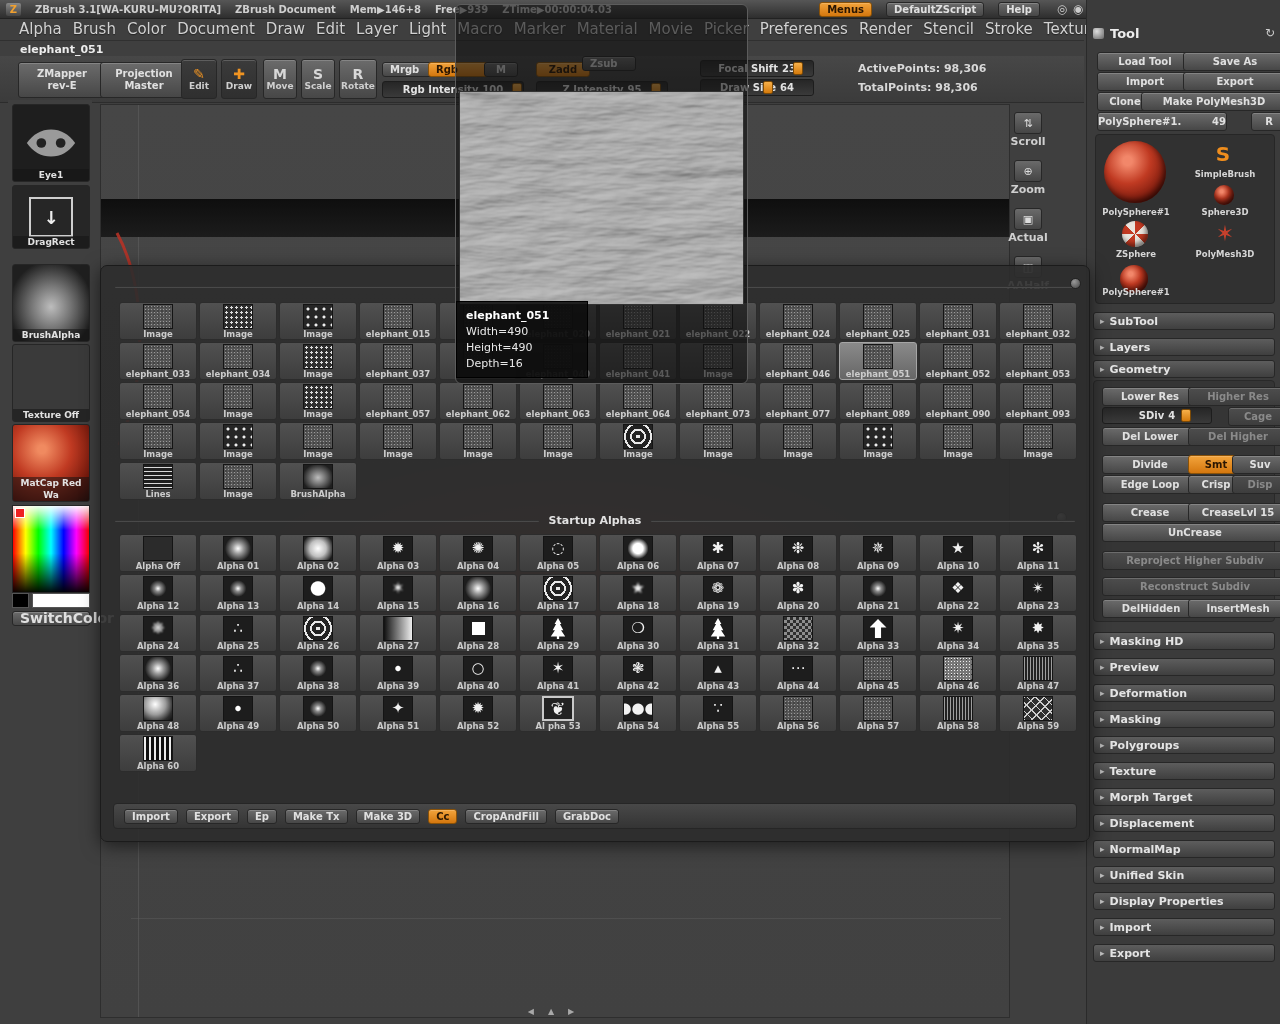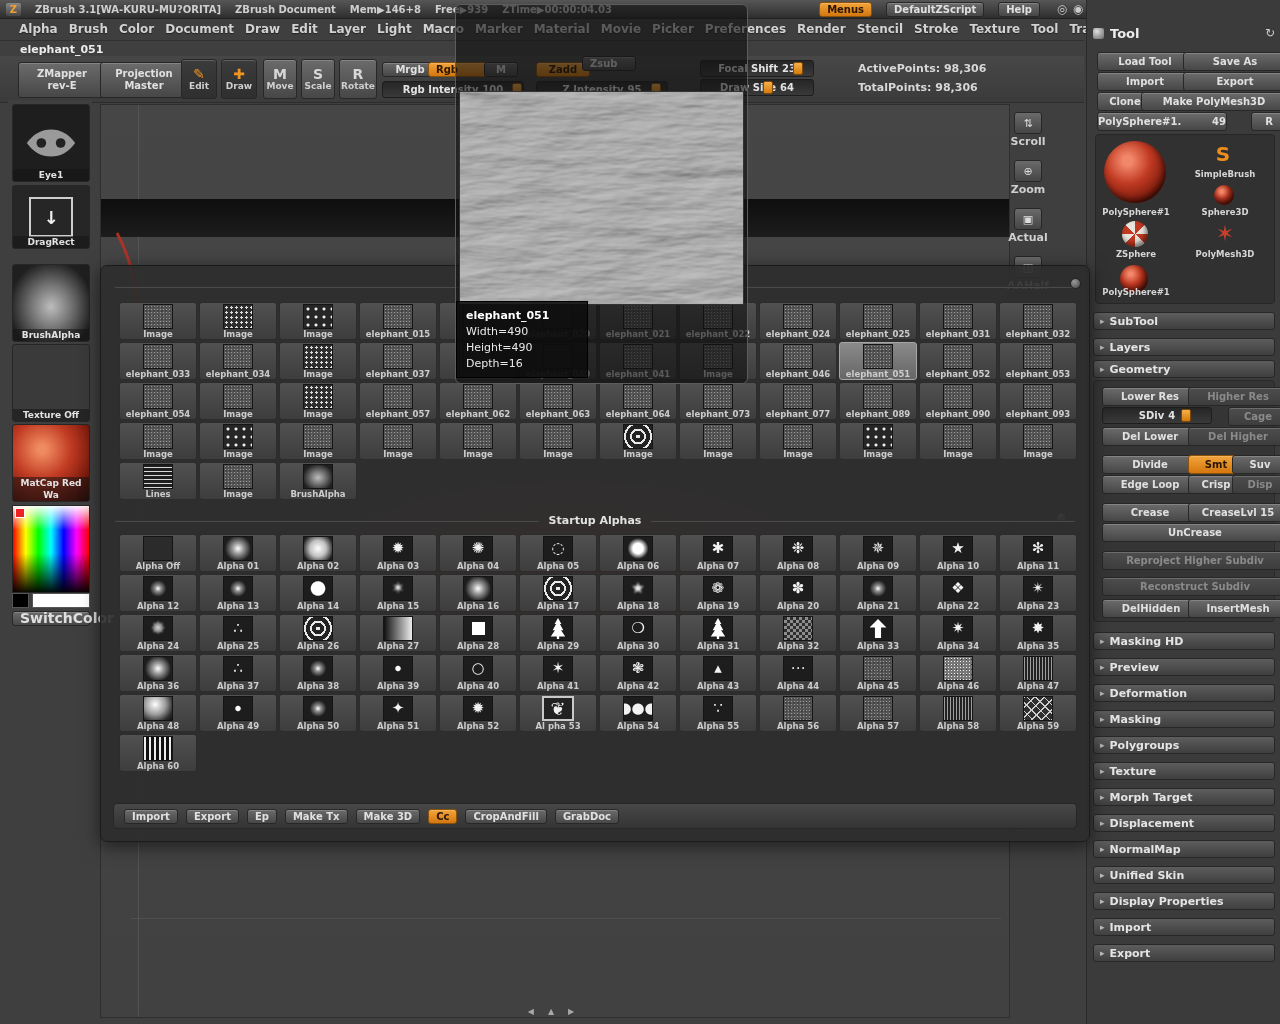--- a/index.html
+++ b/index.html
@@ -17,21 +17,21 @@
        box-shadow:inset 0 1px 0 rgba(255,255,255,.18);white-space:nowrap;cursor:default;}
   .btn.orange{background:linear-gradient(#f3a43c,#d4770e);color:#2a1602;border-color:#8a5208;}
   .btn.disabled{color:#8a8a8a;background:linear-gradient(#4d4d4d,#3d3d3d);}
   .wicon{width:24px;height:14px;border:1px solid #272727;border-radius:3px;margin-left:3px;
          background:linear-gradient(#696969,#444);display:flex;align-items:center;justify-content:center;
          font-size:9px;color:#ddd;}
   .ricon{width:16px;height:14px;display:flex;align-items:center;justify-content:center;font-size:12px;color:#ccc;}
   
   .menubar{position:absolute;left:0;top:18px;right:196px;height:22px;z-index:5;background:#3f3f3f;
            border-bottom:1px solid #303030;display:flex;align-items:center;gap:5px;padding:0 4px 0 16px;}
-  .menu-item{font-size:12px;font-weight:bold;color:#d2d2d2;padding:2px 3px;text-shadow:0 1px 1px #222;}
+  .menu-item{font-size:15px;font-weight:normal;color:#d2d2d2;padding:2px 3px;text-shadow:0 1px 1px #222;}
   .cur-alpha{position:absolute;left:20px;top:43px;z-index:5;font-size:11px;font-weight:bold;color:#ececec;}
   
   .shelf{position:absolute;left:0;top:56px;right:196px;height:46px;z-index:5;
          background:linear-gradient(#474747,#3b3b3b);border-bottom:1px solid #2c2c2c;}
   .shelf .abs{position:absolute;}
   .bigbtn{width:72px;height:32px;display:flex;flex-direction:column;align-items:center;justify-content:center;line-height:12px;}
   .tbtn{width:34px;height:38px;display:flex;flex-direction:column;align-items:center;justify-content:center;gap:1px;padding:0;}
   .tbtn .ticon{font-size:14px;line-height:14px;color:#d8d8d8;}
   .tbtn .tlabel{font-size:9px;line-height:9px;color:#cfcfcf;}
   .tbtn.active{background:linear-gradient(#3b3b3b,#2f2f2f);}
@@ -255,21 +255,21 @@
       <span class="tlabel">Move</span>
     </div>
     <div class="btn tbtn abs" style="left:301px;top:3px;width:32px;">
       <span class="ticon">S</span>
       <span class="tlabel">Scale</span>
     </div>
     <div class="btn tbtn abs" style="left:339px;top:3px;width:36px;">
       <span class="ticon">R</span>
       <span class="tlabel">Rotate</span>
     </div>
-    <div class="btn abs" style="left:382px;top:6px;width:40px;text-align:center;">Mrgb</div>
+    <div class="btn abs" style="left:382px;top:6px;width:40px;text-align:left;">Mrgb</div>
     <div class="btn orange abs" style="left:428px;top:6px;width:50px;text-align:left;">Rgb</div>
     <div class="btn abs" style="left:484px;top:6px;width:18px;text-align:center;">M</div>
     <div class="zslider abs" style="left:382px;top:25px;width:140px;height:15px;">
       <span>Rgb Intensity</span>
         <span>100</span>
       <div class="handle" style="left:129px;"></div>
     </div>
     <div class="btn orange abs" style="left:536px;top:6px;width:38px;text-align:center;">Zadd</div>
     <div class="btn abs" style="left:582px;top:0;width:38px;text-align:left;">Zsub</div>
     <div class="zslider abs" style="left:536px;top:25px;width:130px;height:15px;">

